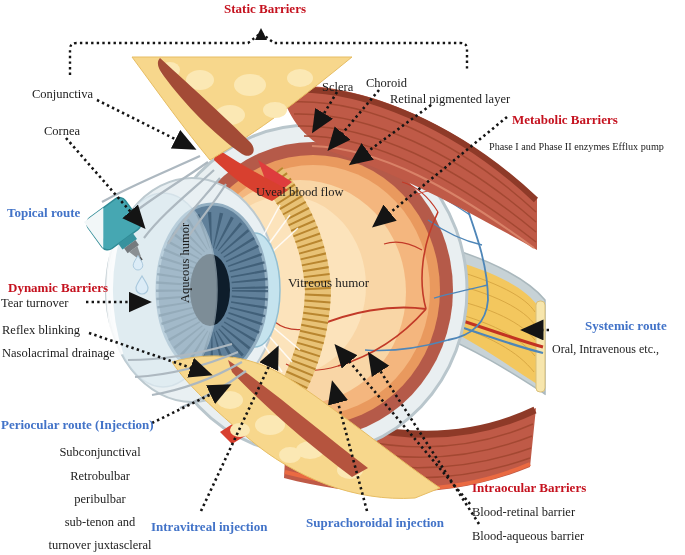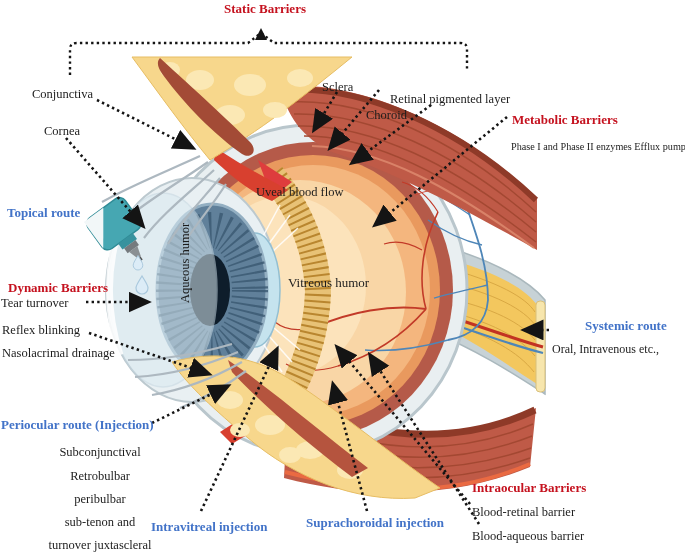--- a/index.html
+++ b/index.html
@@ -195,28 +195,28 @@
   <div class="lbl" style="left:2px;top:346px;">Nasolacrimal drainage</div>
 
   <div class="lbl blue" style="left:1px;top:418px;">Periocular route (Injection)</div>
   <div class="lbl ctr" style="left:0px;top:445px;width:200px;">Subconjunctival</div>
   <div class="lbl ctr" style="left:0px;top:469px;width:200px;">Retrobulbar</div>
   <div class="lbl ctr" style="left:0px;top:492px;width:200px;">peribulbar</div>
   <div class="lbl ctr" style="left:0px;top:515px;width:200px;">sub-tenon and</div>
   <div class="lbl ctr" style="left:0px;top:538px;width:200px;">turnover juxtascleral</div>
 
   <div class="lbl" style="left:322px;top:80px;">Sclera</div>
-  <div class="lbl" style="left:366px;top:76px;margin-top:32px;">Choroid</div>
+  <div class="lbl" style="left:366px;top:76px;">Choroid</div>
   <div class="lbl" style="left:390px;top:92px;">Retinal pigmented layer</div>
   <div class="lbl" style="left:256px;top:185px;">Uveal blood flow</div>
   <div class="lbl vert" style="left:132px;top:256px;">Aqueous humor</div>
   <div class="lbl" style="left:288px;top:276px;font-size:13px;">Vitreous humor</div>
 
   <div class="lbl red" style="left:512px;top:113px;">Metabolic Barriers</div>
-  <div class="lbl small" style="left:511px;top:141px;text-align:center;">Phase I and Phase II enzymes Efflux pump</div>
+  <div class="lbl small" style="left:489px;top:141px;text-align:center;">Phase I and Phase II enzymes Efflux pump</div>
 
   <div class="lbl blue" style="left:553px;top:319px;margin-left:32px;">Systemic route</div>
   <div class="lbl" style="left:552px;top:343px;font-size:12px;">Oral, Intravenous etc.,</div>
 
   <div class="lbl red" style="left:472px;top:481px;">Intraocular Barriers</div>
   <div class="lbl" style="left:472px;top:505px;">Blood-retinal barrier</div>
   <div class="lbl" style="left:472px;top:529px;">Blood-aqueous barrier</div>
 
   <div class="lbl blue" style="left:151px;top:520px;">Intravitreal injection</div>
   <div class="lbl blue" style="left:306px;top:516px;">Suprachoroidal injection</div>

